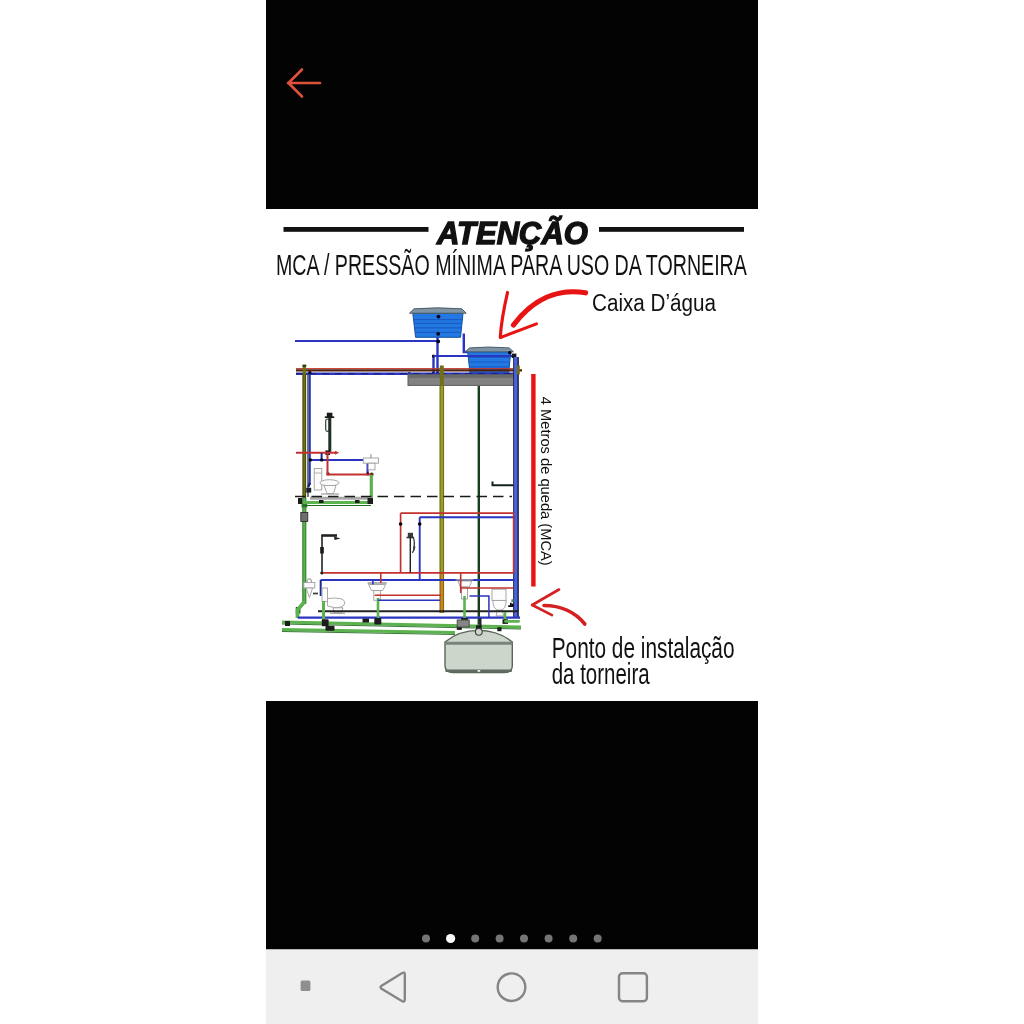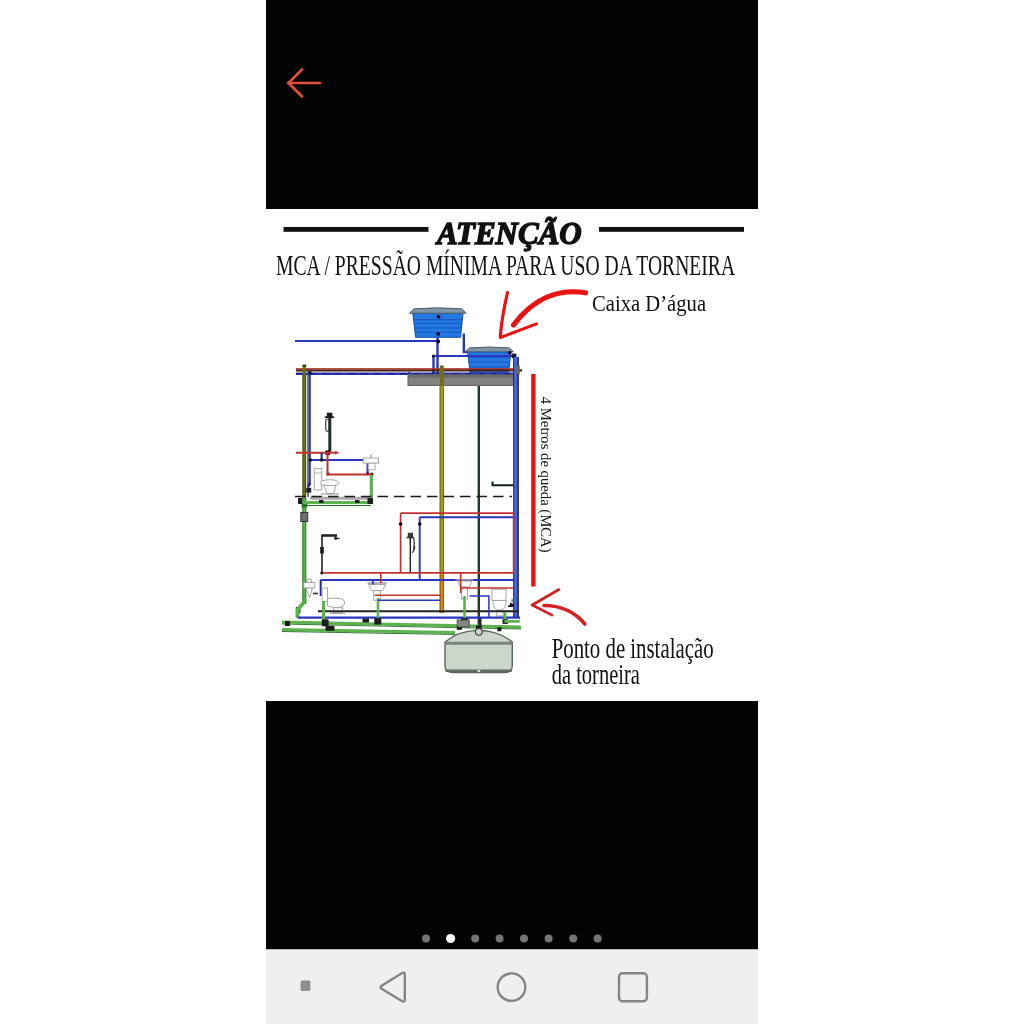--- a/index.html
+++ b/index.html
@@ -1,16 +1,16 @@
 <!DOCTYPE html>
 <html><head>
 <meta charset="utf-8">
 <style>
   html,body{margin:0;padding:0;background:#ffffff;}
-  #page{position:relative;width:988px;height:1024px;background:#ffffff;overflow:hidden;font-family:Liberation Serif, serif;}
+  #page{position:relative;width:988px;height:1024px;background:#ffffff;overflow:hidden;font-family:Liberation Sans, sans-serif;}
   svg{position:absolute;left:0;top:0;}
 </style>
 </head>
 <body>
 <div id="page">
 <svg width="1024" height="1024" viewBox="0 0 1024 1024" fill="none">
 
   <rect x="266" y="0" width="492" height="209" fill="#030303"></rect>
 
   <g stroke="#e0513c" stroke-width="2.6" stroke-linecap="round">

